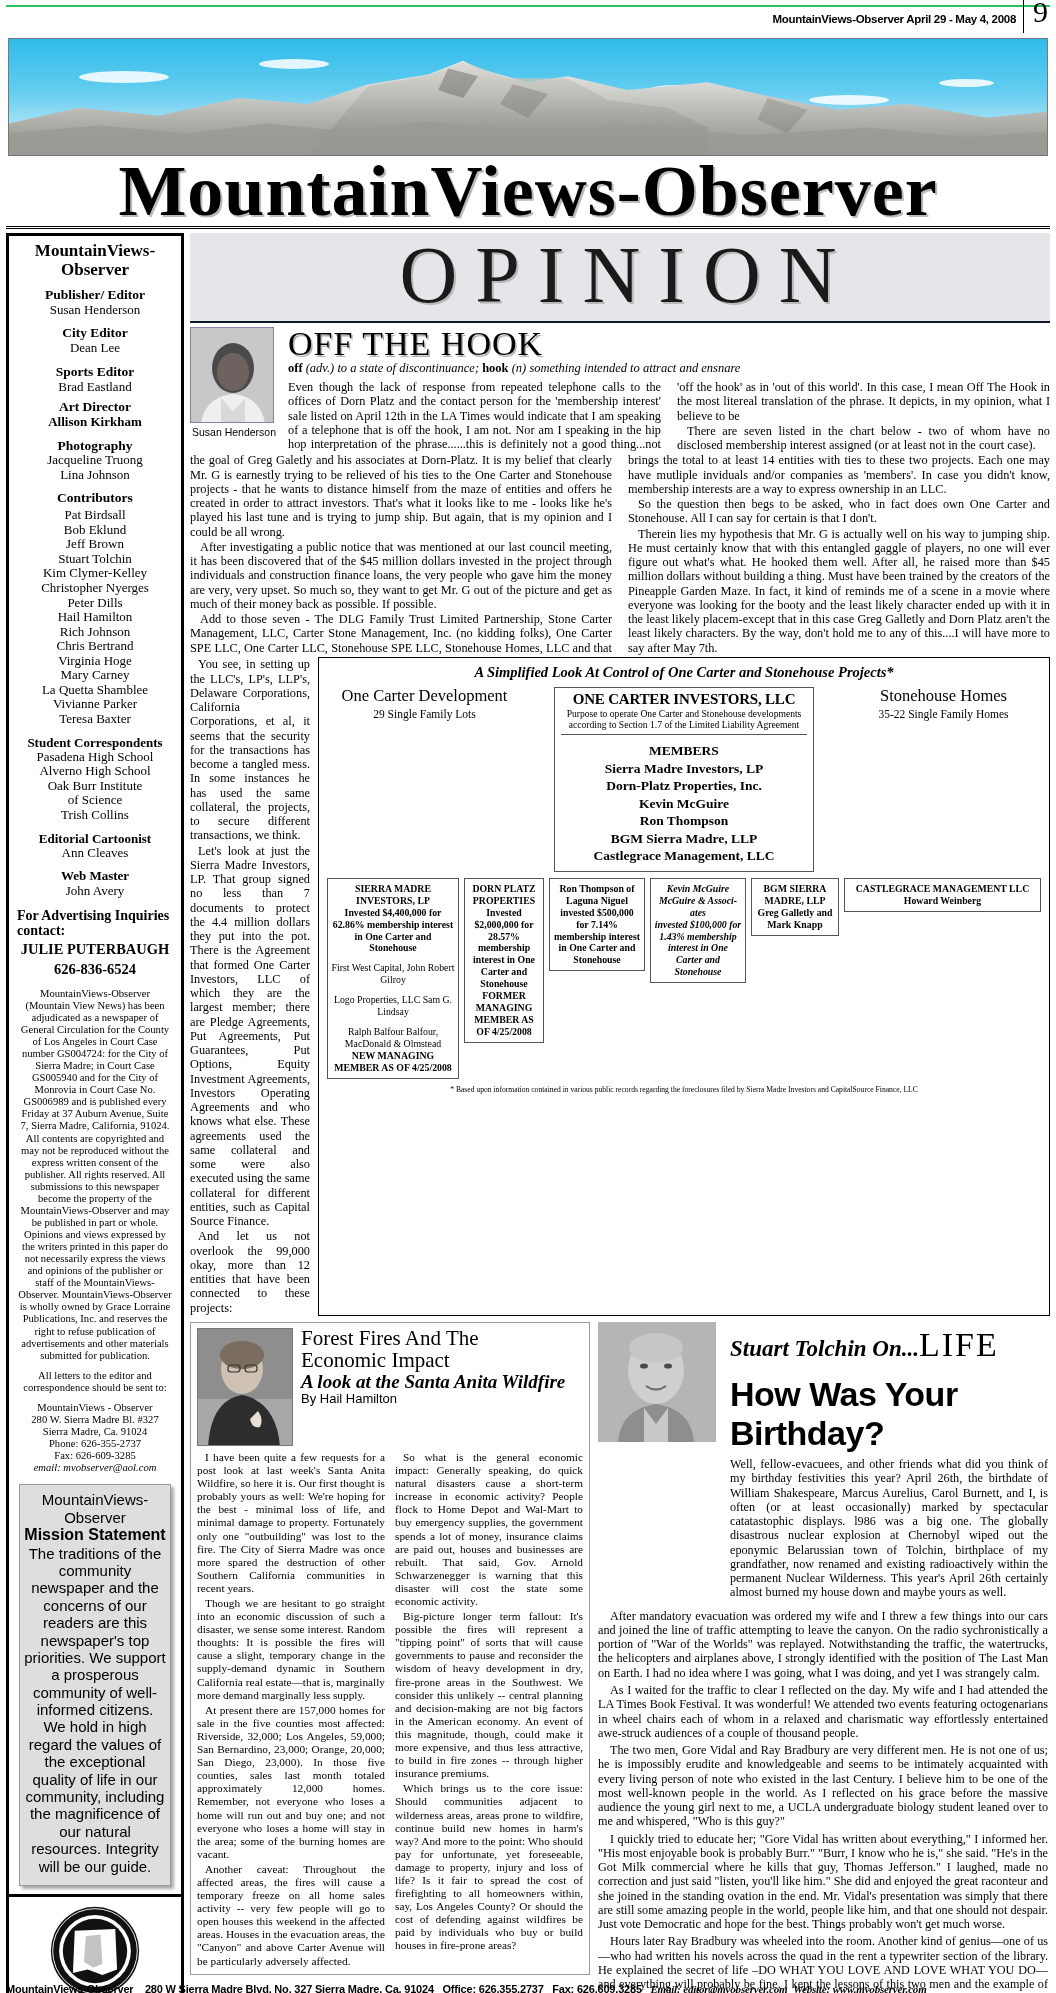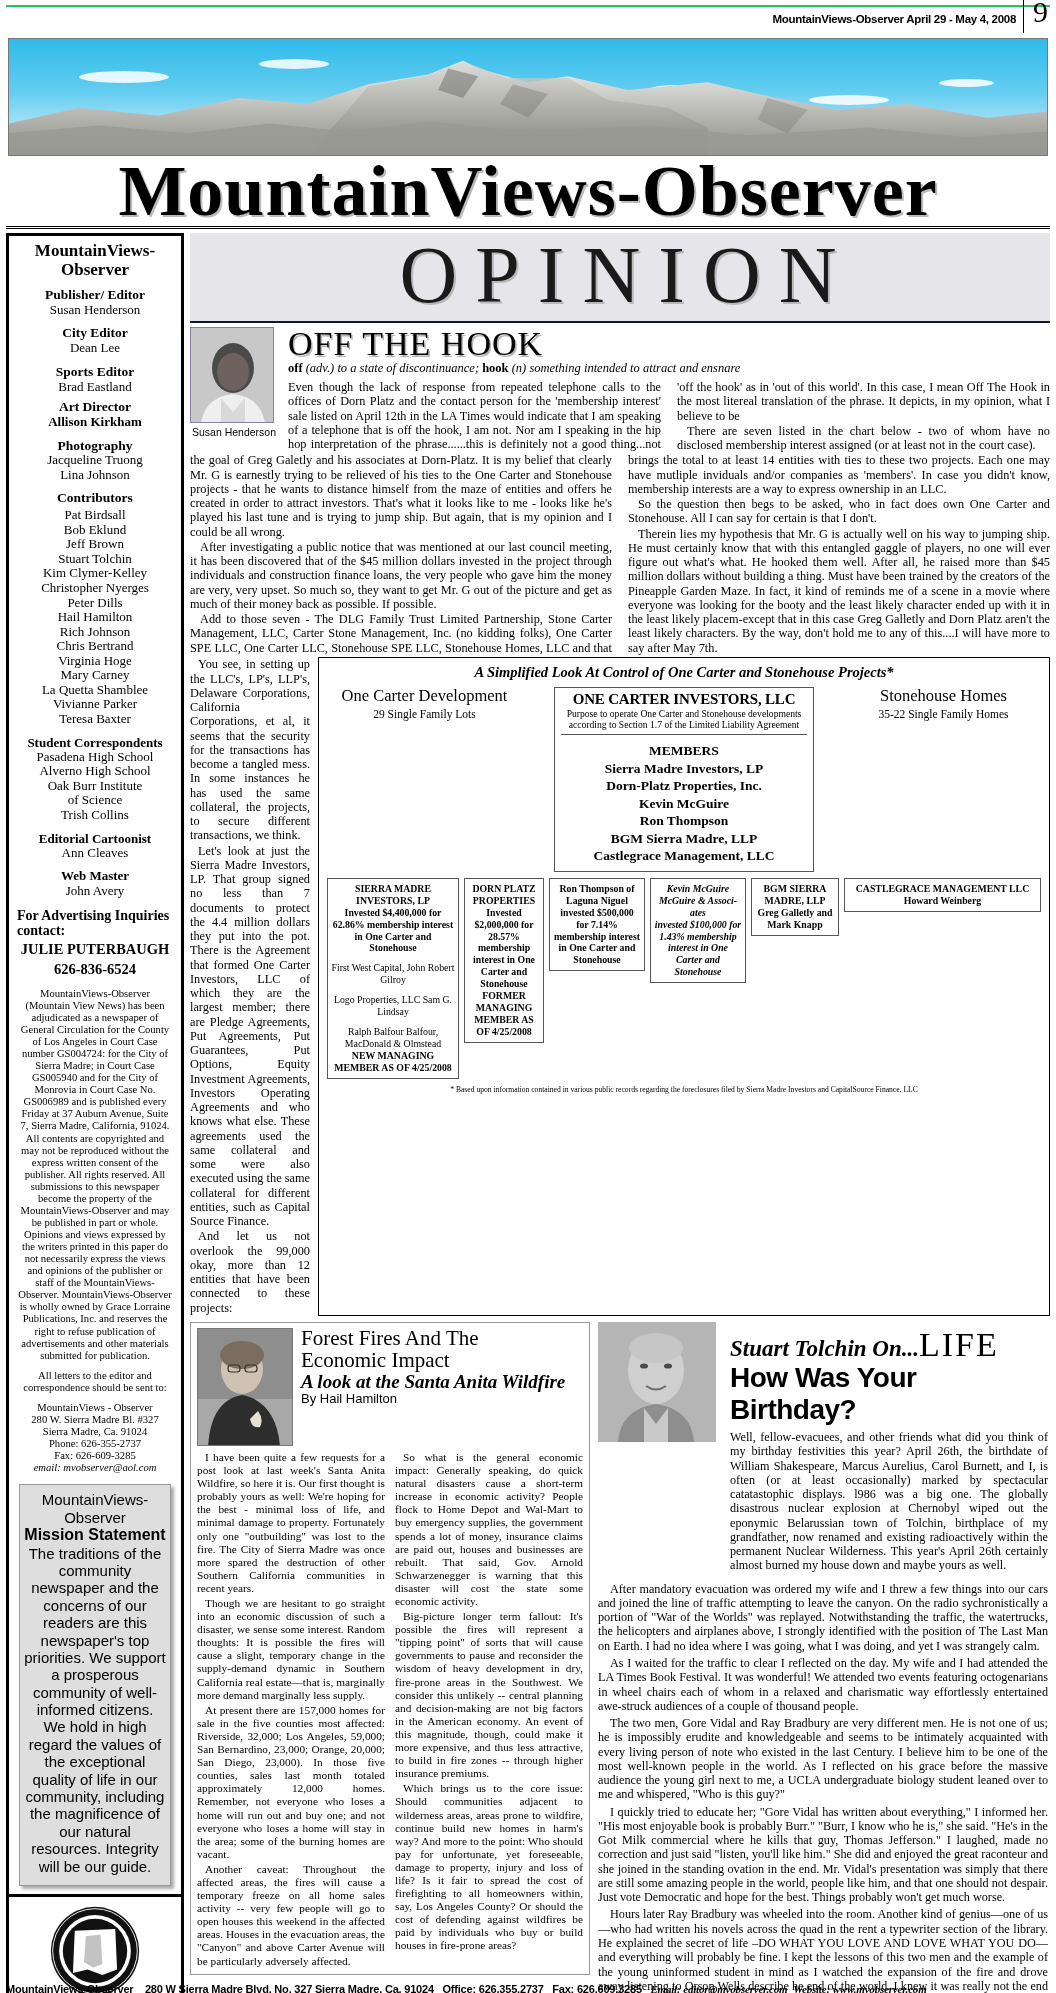--- a/index.html
+++ b/index.html
@@ -149,21 +149,21 @@
   .ff-by { font-family:"Liberation Sans", sans-serif; font-size:13px; font-weight:normal; font-style:normal; }
   .ff-cols { column-count:2; column-gap:10px; font-size:11.3px; line-height:1.16; text-align:justify; margin-top:5px; }
   .ff-cols p { margin:0 0 2px 0; text-indent:8px; }
 
   .st-head { display:flex; gap:14px; }
   .st-photo { width:118px; height:120px; flex:0 0 118px; background:#b3b3b3; border:0; position:relative; overflow:hidden;}
   .st-titles { flex:1; padding-top:6px; }
   .st-t1 { font-size:26px; line-height:1; }
   .st-t1 .ital { font-weight:bold; font-style:italic; font-size:23px; }
   .st-t1 .life { font-size:34px; letter-spacing:2px; }
-  .st-t2 { font-family:"Liberation Sans", sans-serif; font-weight:bold; font-size:28px; margin-top:0; letter-spacing:-.5px; }
+  .st-t2 { font-family:"Liberation Sans", sans-serif; font-weight:bold; font-size:34px; margin-top:13px; letter-spacing:-.5px; }
   .st-body { font-size:12.2px; line-height:1.17; text-align:justify; margin-top:6px; }
   .st-body p { margin:0 0 3px 0; text-indent:12px; }
   .st-first { margin-top:4px; }
 
   
   .footer {
     position:absolute; left:6px; right:6px; bottom:3px;
     font-family:"Liberation Sans", sans-serif; font-size:11px; font-weight:bold;
     letter-spacing:-.2px; white-space:nowrap;
   }

